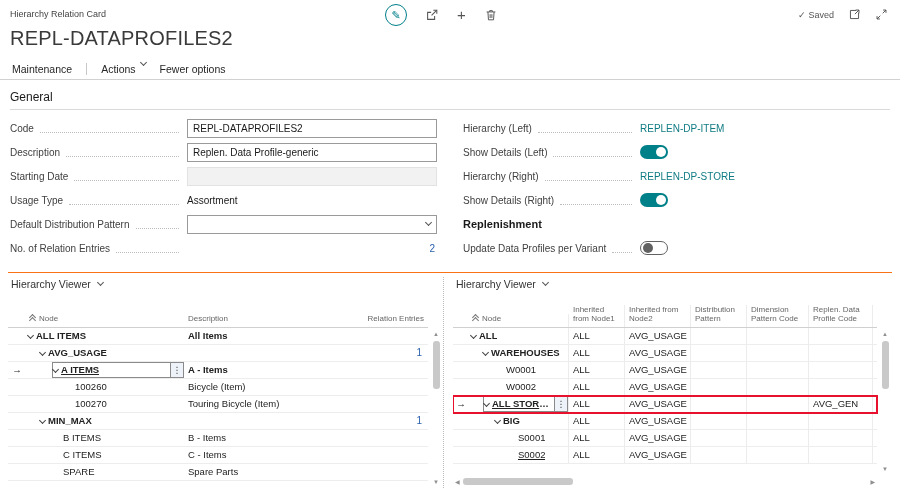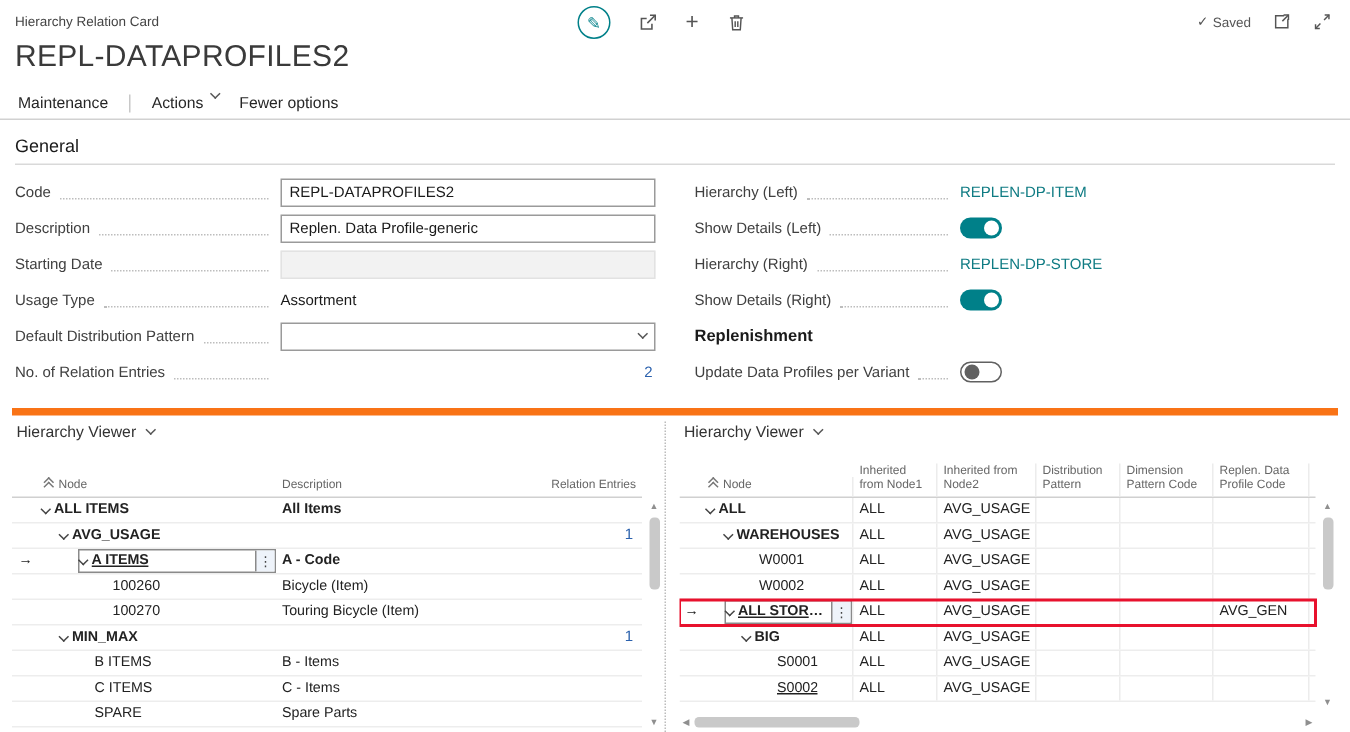--- a/index.html
+++ b/index.html
@@ -46,21 +46,21 @@
   .num-link{font-size:10px;color:var(--numlink,#2b61ad);cursor:pointer;padding-right:2px}
   .teal-link{font-size:10px;color:var(--link,#0f7b83);cursor:pointer}
   .toggle{width:28px;height:14px;border-radius:8px;position:relative;cursor:pointer;flex:none}
   .toggle.on{background:var(--accent,#008089)}
   .toggle.on .knob{position:absolute;right:2px;top:2px;width:10px;height:10px;border-radius:50%;background:#fff}
   .toggle.off{background:#fff;border:1px solid #616161}
   .toggle.off .knob{position:absolute;left:2px;top:1px;width:10px;height:10px;border-radius:50%;background:#616161}
   .subsection .sub-label{font-size:11px;font-weight:700;color:#1a1a1a}
 
   
-  .viewers{position:absolute;top:272px;left:8px;right:8px;bottom:0;border-top:5px solid #f97316;display:grid;grid-template-columns:435px 1fr;padding-top:4px}
+  .viewers{position:absolute;top:272px;left:8px;right:8px;bottom:0;border-top:1px solid #f97316;display:grid;grid-template-columns:435px 1fr;padding-top:4px}
   .panel{display:flex;flex-direction:column;min-width:0;position:relative}
   .panel.right{border-left:1px dotted #bcbcbc;padding-left:9px}
   .viewer-caption{display:flex;align-items:center;gap:5px;font-size:10.5px;color:#333;margin:1px 0 4px 3px;cursor:pointer}
   .tbl{flex:1;position:relative;padding-right:15px;overflow:hidden}
   .thead{display:grid;height:34px;border-bottom:1px solid #d0d0d0;align-items:end}
   .thead .cell{font-size:8px;color:#666;line-height:1.15;padding:0 4px 4px;white-space:normal;overflow:hidden}
   .thead .nodehead{display:flex;align-items:center;gap:4px;white-space:nowrap}
   .lcols{grid-template-columns:18px 158px 172px 72px}
   .rcols{grid-template-columns:16px 100px 56px 66px 56px 62px 64px}
   .trow{display:grid;height:17px;border-bottom:1px solid #ededed;position:relative;cursor:pointer}
@@ -302,21 +302,21 @@
             </div>
             <div class="trow lcols">
               <div class="cell gutter">→</div>
               <div class="cell node-cell">
                 <div class="node-inner selected" style="margin-left: 26px;">
                   <span class="tree-chev"></span>
                   <span class="nlabel bold">A ITEMS</span>
                   <span class="menu-box">⋮</span>
                 </div>
               </div>
-              <div class="cell bold">A - Code</div>
+              <div class="cell bold">A - Items</div>
               <div class="cell right"></div>
             </div>
             <div class="trow lcols">
               <div class="cell gutter"></div>
               <div class="cell node-cell">
                 <div class="node-inner" style="margin-left: 38px;">
                   <span class="chev-space"></span>
                   <span class="nlabel">100260</span>
                 </div>
               </div>

